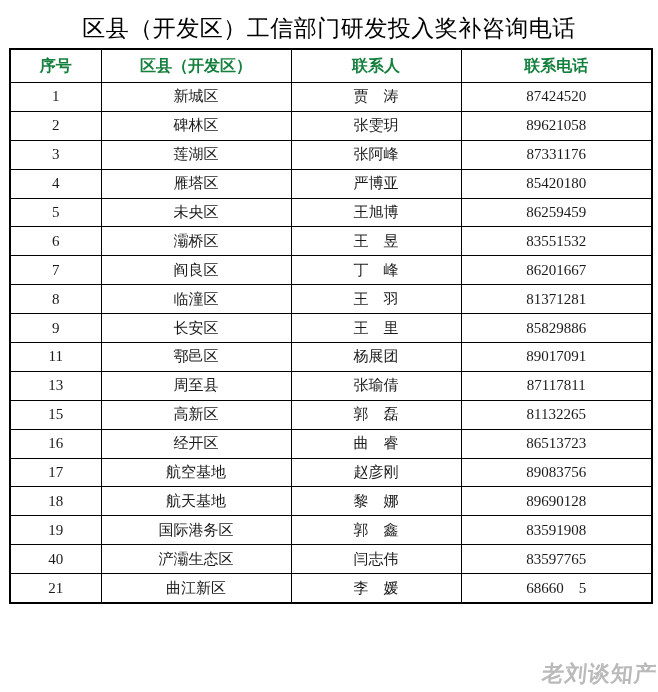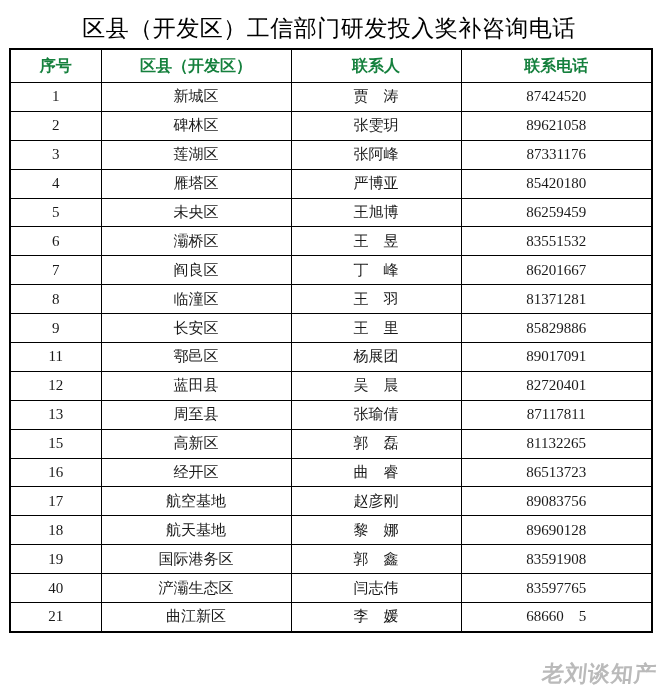--- a/index.html
+++ b/index.html
@@ -149,26 +149,20 @@
         <td>王　里</td>
         <td>85829886</td>
       </tr>
       <tr>
         <td>11</td>
         <td>鄠邑区</td>
         <td>杨展团</td>
         <td>89017091</td>
       </tr>
       <tr>
-        <td>12</td>
-        <td>蓝田县</td>
-        <td>吴　晨</td>
-        <td>82720401</td>
-      </tr>
-      <tr>
         <td>13</td>
         <td>周至县</td>
         <td>张瑜倩</td>
         <td>87117811</td>
       </tr>
       <tr>
         <td>15</td>
         <td>高新区</td>
         <td>郭　磊</td>
         <td>81132265</td>

